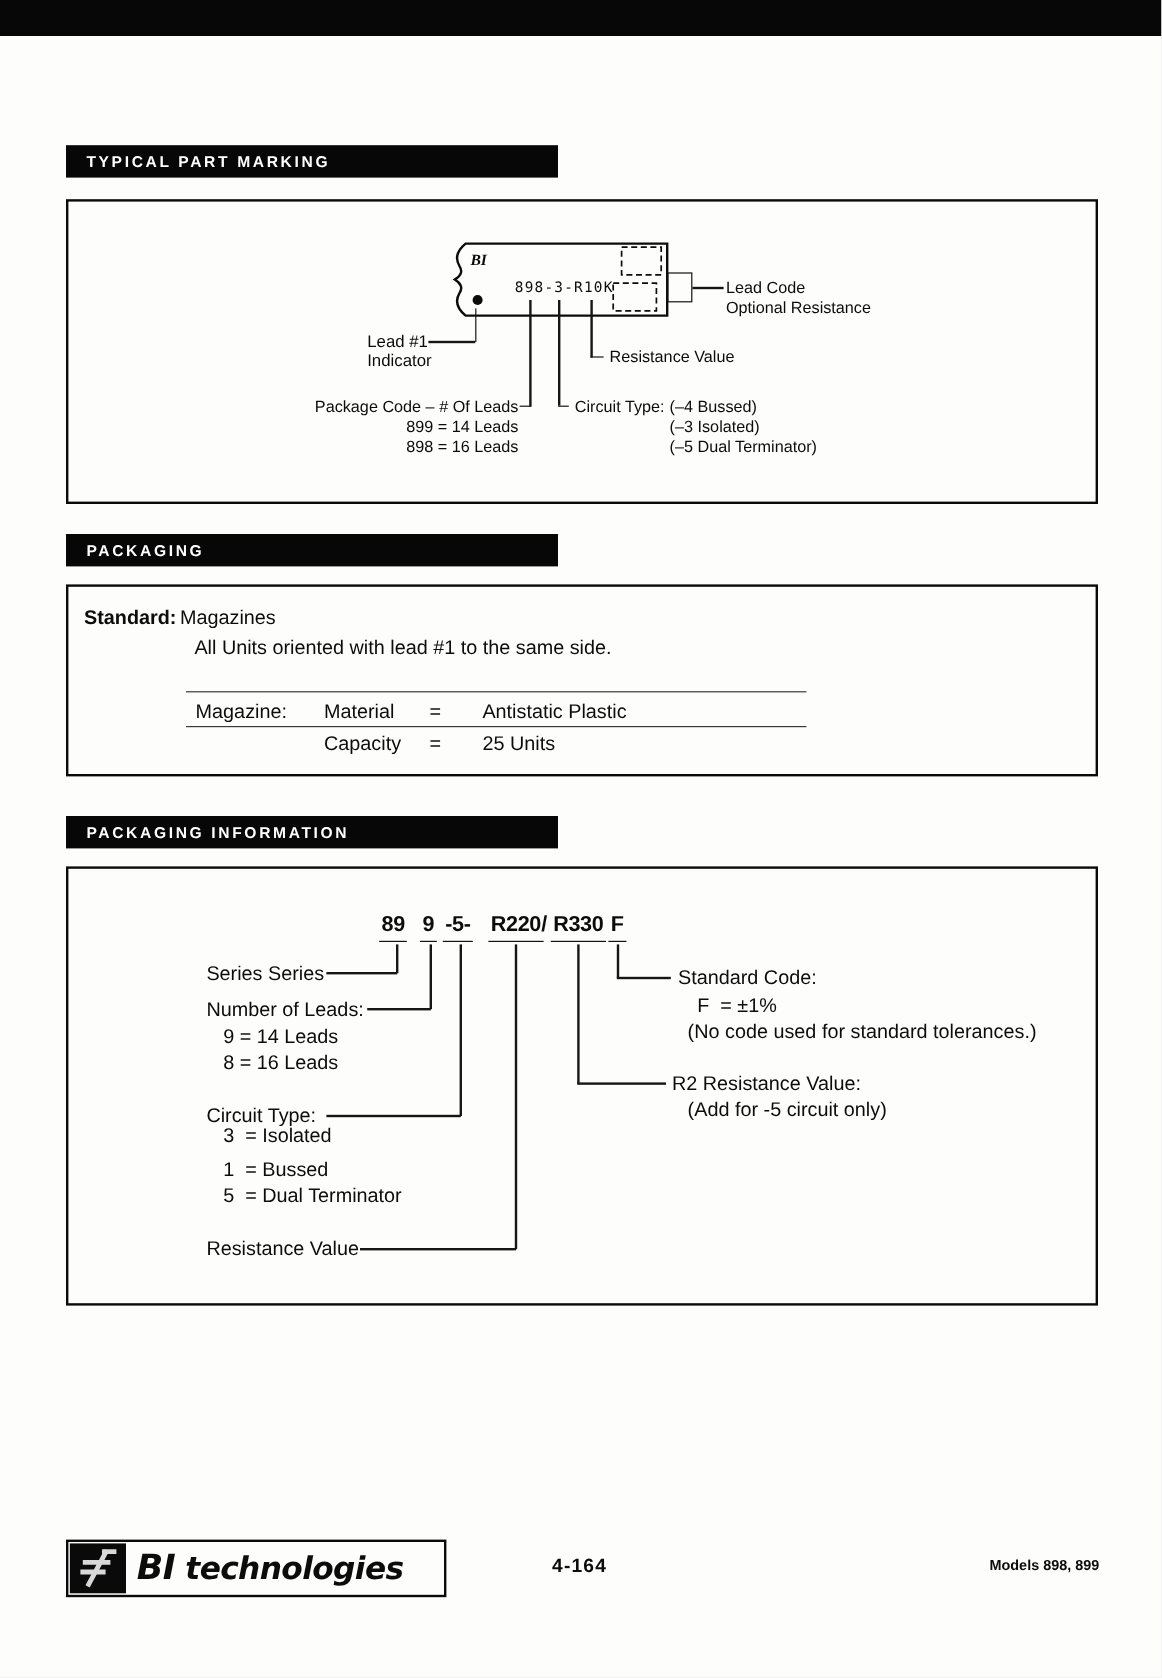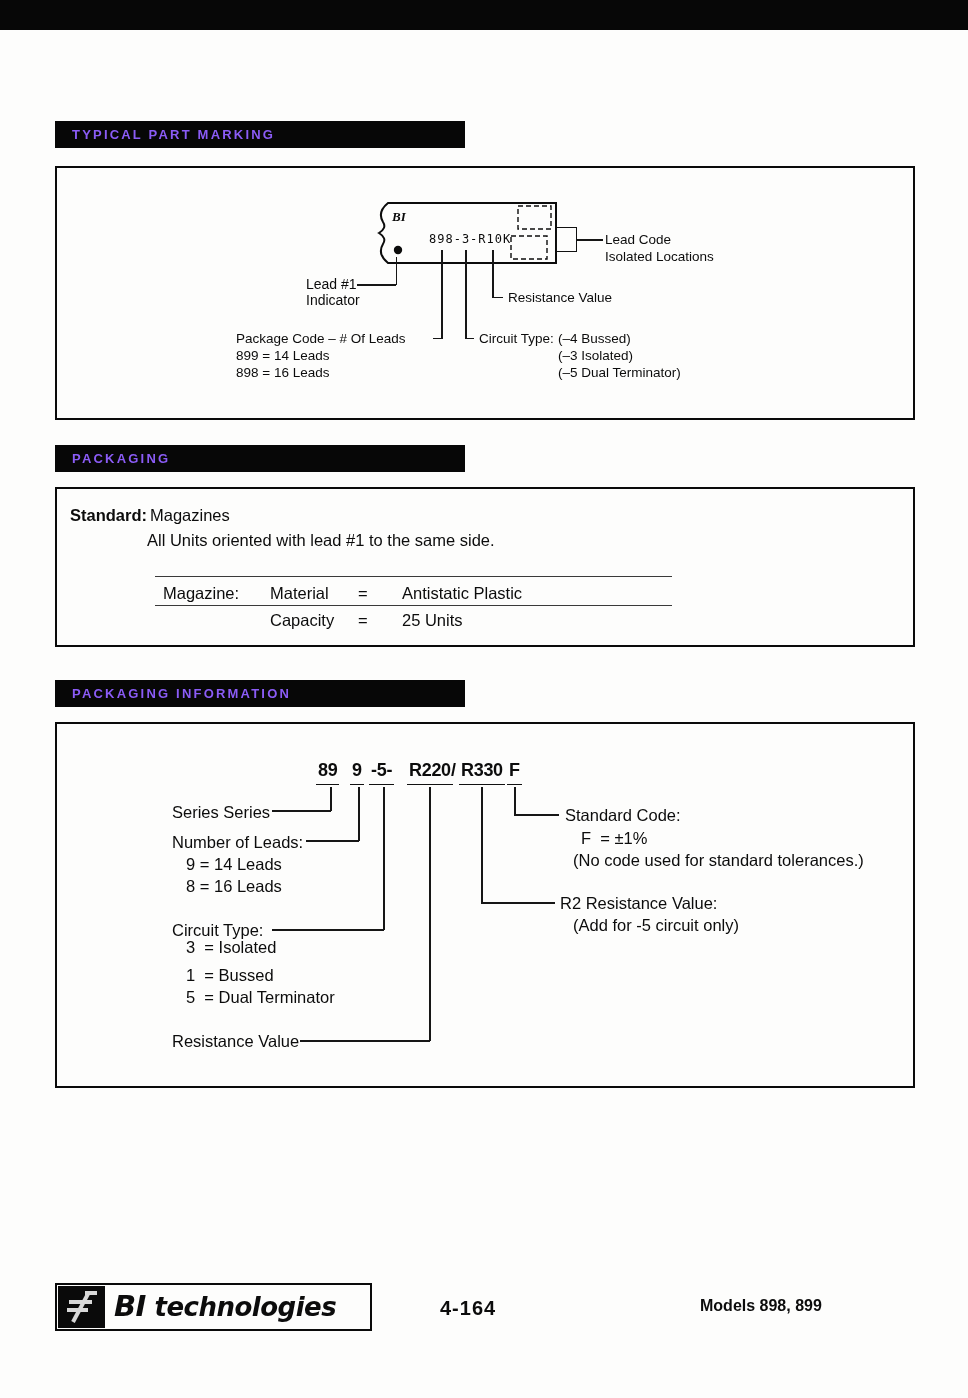--- a/index.html
+++ b/index.html
@@ -1,31 +1,31 @@
 <!DOCTYPE html>
 <html><head>
 <meta charset="utf-8">
 <style>
   *{margin:0;padding:0;box-sizing:border-box}
   html,body{background:#e9e9e9}
   .page{position:relative;width:968px;height:1398px;margin:0 auto;background:#fdfdfc;
         font-family:"Liberation Sans",sans-serif;color:#0c0c0c;overflow:hidden}
   .abs{position:absolute}
   .topbar{left:0;top:0;width:968px;height:30px;background:#070707}
-  .secbar{background:#070707;color:#8b5cf6;display:flex;align-items:center;height:27px;width:410px;left:55px}
+  .secbar{background:#070707;color:#ffffff;display:flex;align-items:center;height:27px;width:410px;left:55px}
   .secbar span{font-size:13px;font-weight:bold;letter-spacing:2.2px;padding-left:17px}
   .panel{border:2.5px solid #0a0a0a;background:transparent}
   .hl{background:#161616;height:1.5px}
   .vl{background:#161616;width:1.5px}
   .rule{background:#3a3a3a;height:1px}
   .t14{font-size:13.5px;line-height:17px}
   .t14b{font-size:14px;line-height:16px}
   .t17{font-size:16.5px;line-height:21px}
   .b{font-weight:bold}
-  .right{}
+  .right{text-align:right}
   .pre{white-space:pre}
   .seg{position:absolute;top:760px;font-weight:bold;font-size:18px;letter-spacing:-0.3px;
        line-height:21px;padding:0 2px 3px 2px;border-bottom:1.7px solid #111}
   .nounder{border-bottom:none}
   .tab{border:1.5px solid #111}
   .brand{font-style:italic;font-weight:bold;font-family:"DejaVu Sans",sans-serif;letter-spacing:-0.5px}
 </style>
 </head>
 <body>
 
@@ -46,21 +46,21 @@
       <circle cx="28" cy="49" r="4.2" fill="#0c0c0c"></circle>
       <text x="59" y="42" font-family="DejaVu Sans Mono, monospace" font-size="12" letter-spacing="1" fill="#0c0c0c">898-3-R10K</text>
       <rect x="148" y="5" width="33" height="23" fill="none" stroke="#0c0c0c" stroke-width="1.4" stroke-dasharray="5 3"></rect>
       <rect x="141" y="35" width="36" height="23" fill="none" stroke="#0c0c0c" stroke-width="1.4" stroke-dasharray="5 3"></rect>
     </svg>
 
     <div class="abs tab" style="left:556px;top:227px;width:21px;height:25px"></div>
     <div class="abs hl" style="left:577px;top:239px;width:26px"></div>
     <div class="abs t14" style="left:605px;top:231px">
       <div>Lead Code</div>
-      <div>Isolated Locations</div>
+      <div>Optional Resistance</div>
     </div>
 
     <div class="abs t14b" style="left:306px;top:276px">
       <div>Lead #1</div>
       <div>Indicator</div>
     </div>
     <div class="abs hl" style="left:357px;top:284px;width:39px"></div>
     <div class="abs vl" style="left:395.5px;top:257px;height:28px"></div>
 
     <div class="abs vl" style="left:492px;top:250px;height:48px"></div>
@@ -87,21 +87,21 @@
 
   <div>
     <div class="abs secbar" style="top:445px">
       <span>PACKAGING</span>
     </div>
 
     <div class="abs panel" style="left:55px;top:487px;width:860px;height:160px"></div>
 
     <div class="abs t17 b" style="left:70px;top:505px">Standard:</div>
     <div class="abs t17" style="left:150px;top:505px">Magazines</div>
-    <div class="abs t17" style="left:147px;top:530px">All Units oriented with lead #1 to the same side.</div>
+    <div class="abs t17" style="left:162px;top:530px">All Units oriented with lead #1 to the same side.</div>
 
     <div class="abs rule" style="left:155px;top:576px;width:517px"></div>
 
     <div class="abs t17" style="left:163px;top:583px">Magazine:</div>
     <div class="abs t17" style="left:270px;top:583px">Material</div>
     <div class="abs t17" style="left:358px;top:583px">=</div>
     <div class="abs t17" style="left:402px;top:583px">Antistatic Plastic</div>
 
     <div class="abs rule" style="left:155px;top:605px;width:517px"></div>
 
@@ -165,17 +165,17 @@
     <svg class="abs" style="left:58px;top:1286px" width="47" height="42" viewBox="0 0 47 42">
       <rect width="47" height="42" fill="#0a0a0a"></rect>
       <path d="M31 6 L15 36" stroke="#d8d8d8" stroke-width="4" fill="none"></path>
       <path d="M27 7 H39" stroke="#d8d8d8" stroke-width="4" fill="none"></path>
       <path d="M11 16 H34" stroke="#d8d8d8" stroke-width="4" fill="none"></path>
       <path d="M9 24 H30" stroke="#d8d8d8" stroke-width="4" fill="none"></path>
     </svg>
     <div class="abs brand" style="left:114px;top:1289px;font-size:29px">
       <span>BI</span><span style="font-size:26px"> technologies</span>
     </div>
-    <div class="abs b" style="left:440px;top:1297px;font-size:20px;letter-spacing:1px">4-164</div>
-    <div class="abs b right" style="left:700px;top:1297px;width:216px;font-size:16px">Models 898, 899</div>
+    <div class="abs b" style="left:460px;top:1297px;font-size:16px;letter-spacing:1px">4-164</div>
+    <div class="abs b right" style="left:700px;top:1297px;width:216px;font-size:12px">Models 898, 899</div>
   </div>
 
 </div>
 
 </body></html>

